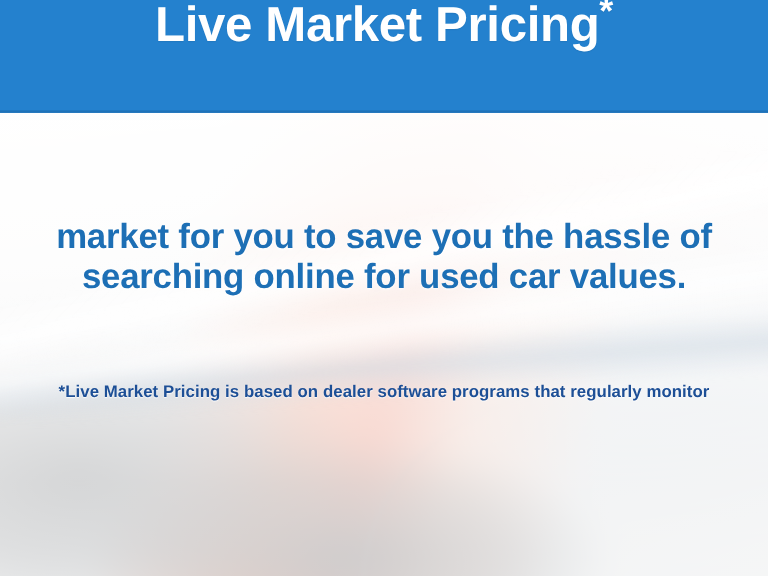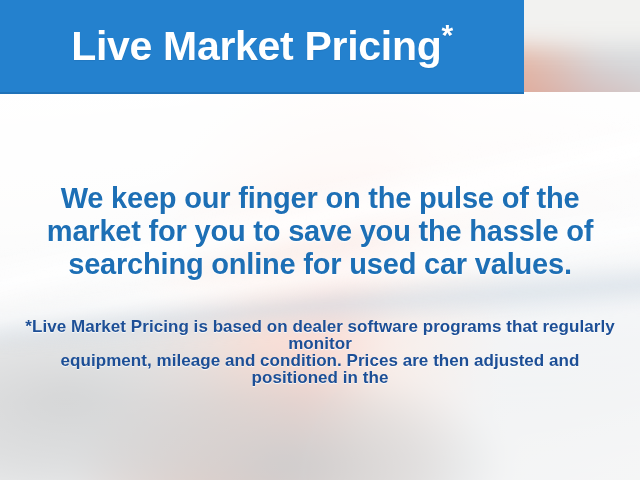--- a/index.html
+++ b/index.html
@@ -86,26 +86,25 @@
       linear-gradient(172deg, rgba(255,255,255,0) 52%, rgba(255,255,255,0.7) 61%, rgba(255,255,255,0) 69%),
       linear-gradient(176deg, rgba(214,222,230,0) 66%, rgba(206,216,226,0.55) 75%, rgba(214,222,230,0) 84%);
     filter: blur(4px);
   }
 
   
   .header-banner {
     position: absolute;
     left: 0;
     top: 0;
-    width: 524px;
+    width: 640px;
     height: 92px;
     background: #2481ce;
     border-bottom: 2px solid #1f72b8;
     display: flex;
-    align-items: center;
     justify-content: center;
   }
   .header-title {
     color: #ffffff;
     font-size: 41px;
     font-weight: bold;
     letter-spacing: -0.3px;
     line-height: 1;
     white-space: nowrap;
     text-shadow: 0 1px 1px rgba(0,0,0,0.07);
@@ -133,21 +132,21 @@
   .headline .hl-line { display: block; }
 
   
   .disclaimer {
     position: absolute;
     left: 20px;
     top: 318px;
     width: 600px;
     text-align: center;
     color: #1d4f96;
-    font-size: 17px;
+    font-size: 14px;
     font-weight: bold;
     line-height: 17px;
     letter-spacing: 0.05px;
     text-shadow: 0 1px 1px rgba(255,255,255,0.85);
   }
   .disclaimer .fp-line { display: block; }
 </style>
 </head>
 <body>
 
@@ -156,23 +155,21 @@
   <div class="bg-photo"></div>
   <div class="bg-hairline"></div>
   <div class="bg-wash"></div>
   <div class="bg-sheen"></div>
 
   <div class="header-banner">
     <div class="header-title"><span>Live Market Pricing</span><span class="asterisk">*</span></div>
   </div>
 
   <div class="headline">
-    <span class="hl-line">We keep our finger on the pulse of the</span>
     <span class="hl-line">market for you to save you the hassle of</span>
     <span class="hl-line">searching online for used car values.</span>
   </div>
 
   <div class="disclaimer">
     <span class="fp-line">*Live Market Pricing is based on dealer software programs that regularly monitor</span>
-    <span class="fp-line">equipment, mileage and condition. Prices are then adjusted and positioned in the</span>
   </div>
 
 </div>
 
 </body></html>

